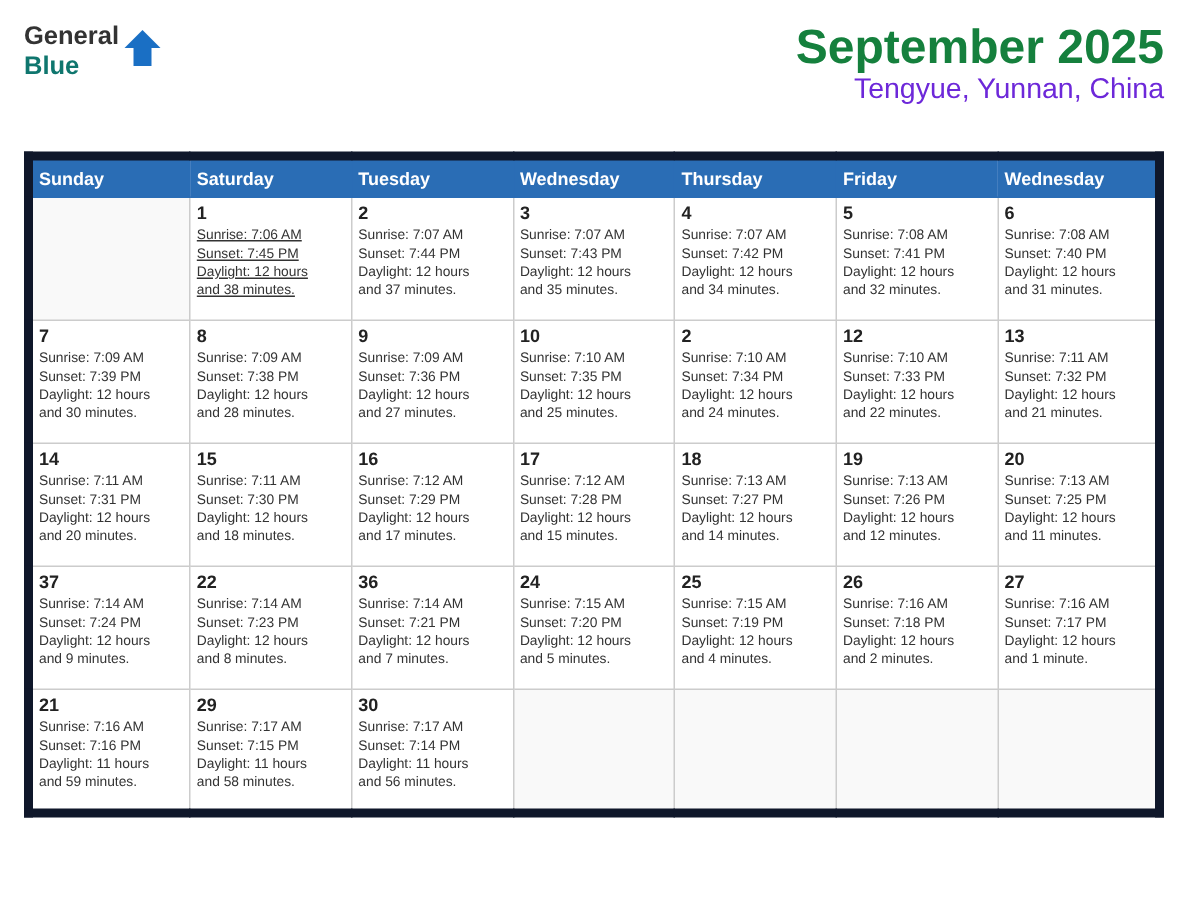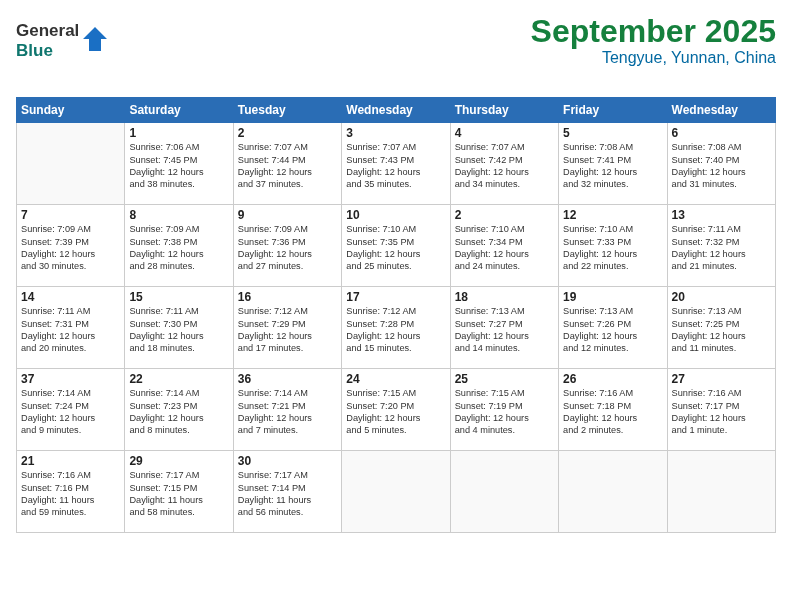--- a/index.html
+++ b/index.html
@@ -12,44 +12,44 @@
       overflow: hidden;
     }
     .page {
       width: 792px;
       height: 612px;
       padding: 14px 16px 10px 16px;
     }
     .header {
       display: flex;
       justify-content: space-between;
-      align-items: center;
+      align-items: flex-start;
       margin-bottom: 8px;
     }
     .logo {
       display: flex;
       align-items: center;
     }
     .title-area {
       text-align: right;
     }
     .month-title {
       font-size: 32px;
       font-weight: bold;
       color: #15803d;
       line-height: 1.1;
     }
     .location {
-      font-size: 16px;
-      color: #0369a1;
+      font-size: 19px;
+      color: #6d28d9;
     }
     .calendar {
       width: 100%;
       border-collapse: collapse;
-      border: 1px solid #0f172a;
+      border: 6px solid #0f172a;
       margin-top: 30px;
     }
     .calendar th {
       background: #2a6db5;
       color: #fff;
       font-size: 12px;
       font-weight: bold;
       padding: 5px 4px;
       text-align: left;
       border: 1px solid #2a6db5;
@@ -113,21 +113,21 @@
           <th>Thursday</th>
           <th>Friday</th>
           <th>Wednesday</th>
         </tr>
     </thead>
     <tbody id="calendar-body">
     <tr>
           <td class="empty-cell"></td>
           <td>
             <span class="day-num">1</span>
-            <div class="day-info" style="white-space: pre-line;">Sunrise: 7:06 AM
+            <div class="day-info" style="white-space: pre-line; text-decoration: underline;">Sunrise: 7:06 AM
 Sunset: 7:45 PM
 Daylight: 12 hours
 and 38 minutes.</div>
           </td>
           <td>
             <span class="day-num">2</span>
             <div class="day-info" style="white-space: pre-line;">Sunrise: 7:07 AM
 Sunset: 7:44 PM
 Daylight: 12 hours
 and 37 minutes.</div>

